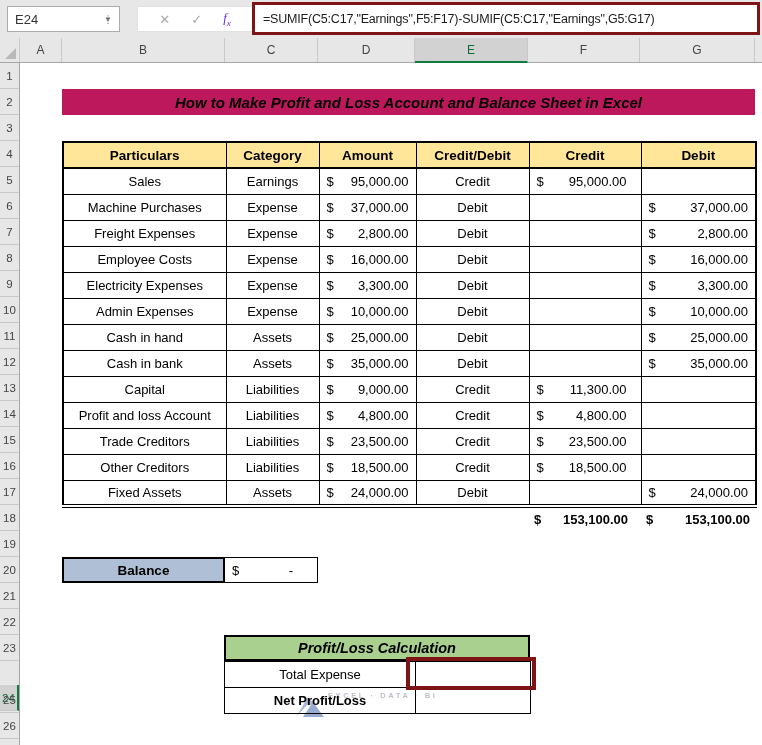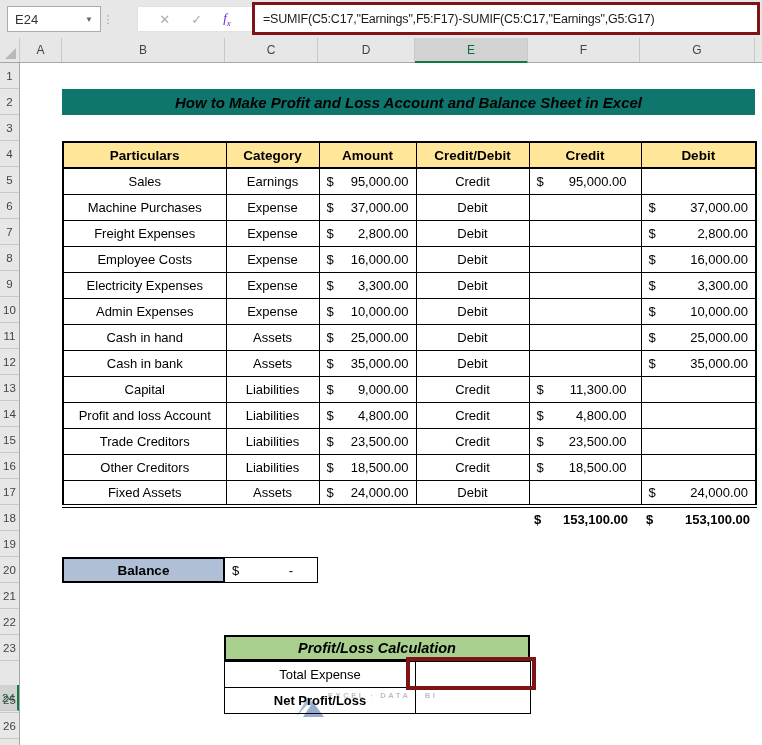--- a/index.html
+++ b/index.html
@@ -2,21 +2,21 @@
 <html><head>
 <meta charset="utf-8">
 <style>
   *{margin:0;padding:0;box-sizing:border-box}
   html,body{width:762px;height:745px;overflow:hidden}
   body{font-family:"Liberation Sans",sans-serif;background:#fff;color:#000}
   .stage{position:relative;width:762px;height:745px;background:#fff;overflow:hidden}
 
   
   .topbar{position:absolute;left:0;top:0;width:762px;height:38px;background:#E7E7E7}
-  .namebox{position:absolute;left:7px;top:6px;width:94px;height:26px;background:#fff;border:1px solid #ACACAC;
+  .namebox{position:absolute;left:7px;top:6px;width:113px;height:26px;background:#fff;border:1px solid #ACACAC;
     display:flex;align-items:center;justify-content:space-between;padding:0 7px;font-size:13px;color:#333;cursor:default}
   .namebox .caret{font-size:8px;color:#666}
   .sepdots{position:absolute;left:102px;top:6px;width:12px;height:26px;display:flex;align-items:center;justify-content:center;
     color:#9a9a9a;font-size:11px}
   .fbtns{position:absolute;left:137px;top:6px;width:116px;height:26px;background:#fff;border:1px solid #E2E2E2;
     display:flex;align-items:center;justify-content:space-evenly}
   .fbtns .ic{color:#ABABAB;font-size:13px;line-height:1}
   .fbtns .fx{color:#6d28d9;font-size:13px;font-family:Liberation Serif, serif;font-style:italic}
   .fbtns .fx sub{font-size:9px}
   .formulabox{position:absolute;left:252px;top:2px;width:508px;height:33px;background:#fff;border:3px solid #7E1416;
@@ -31,21 +31,21 @@
     font-size:12px;color:#444;border-right:1px solid #C9C9C9;cursor:default}
   .colhdr.sel{background:#D2D2D2;color:#0E6B3C;border-bottom:2px solid #107C41;height:25px}
 
   
   .rowhead{position:absolute;left:0;top:63px;width:20px;height:682px;background:#E7E7E7;border-right:1px solid #A6A6A6}
   .rowhdr{position:absolute;left:0;width:19px;height:26px;display:flex;align-items:center;justify-content:center;
     font-size:11.5px;color:#444;border-bottom:1px solid #C9C9C9;cursor:default}
   .rowhdr.sel{background:#D2D2D2;color:#0E6B3C;border-right:2px solid #107C41}
 
   
-  .titlebar{position:absolute;left:62px;top:89px;width:693px;height:26px;background:#0f766e;
+  .titlebar{position:absolute;left:62px;top:89px;width:693px;height:26px;background:#be185d;
     display:flex;align-items:center;justify-content:center;font-weight:bold;font-style:italic;font-size:15px}
 
   table.maintable{position:absolute;left:62px;top:141px;border-collapse:collapse;table-layout:fixed;width:693px;
     border:2px solid #000}
   table.maintable th,table.maintable td{border:1.5px solid #000;height:26px;font-size:13px;padding:0;overflow:hidden;white-space:nowrap}
   table.maintable thead th{background:#FFE699;font-weight:bold;font-size:13.5px;text-align:center;border-bottom:2px solid #000}
   table.maintable tbody tr:last-child td{border-bottom:4px double #000}
   td.c-text{text-align:center}
   .acct{display:flex;justify-content:space-between;align-items:center;height:100%;padding:0 7px}
   td.c-cr .acct{padding-right:14px}

